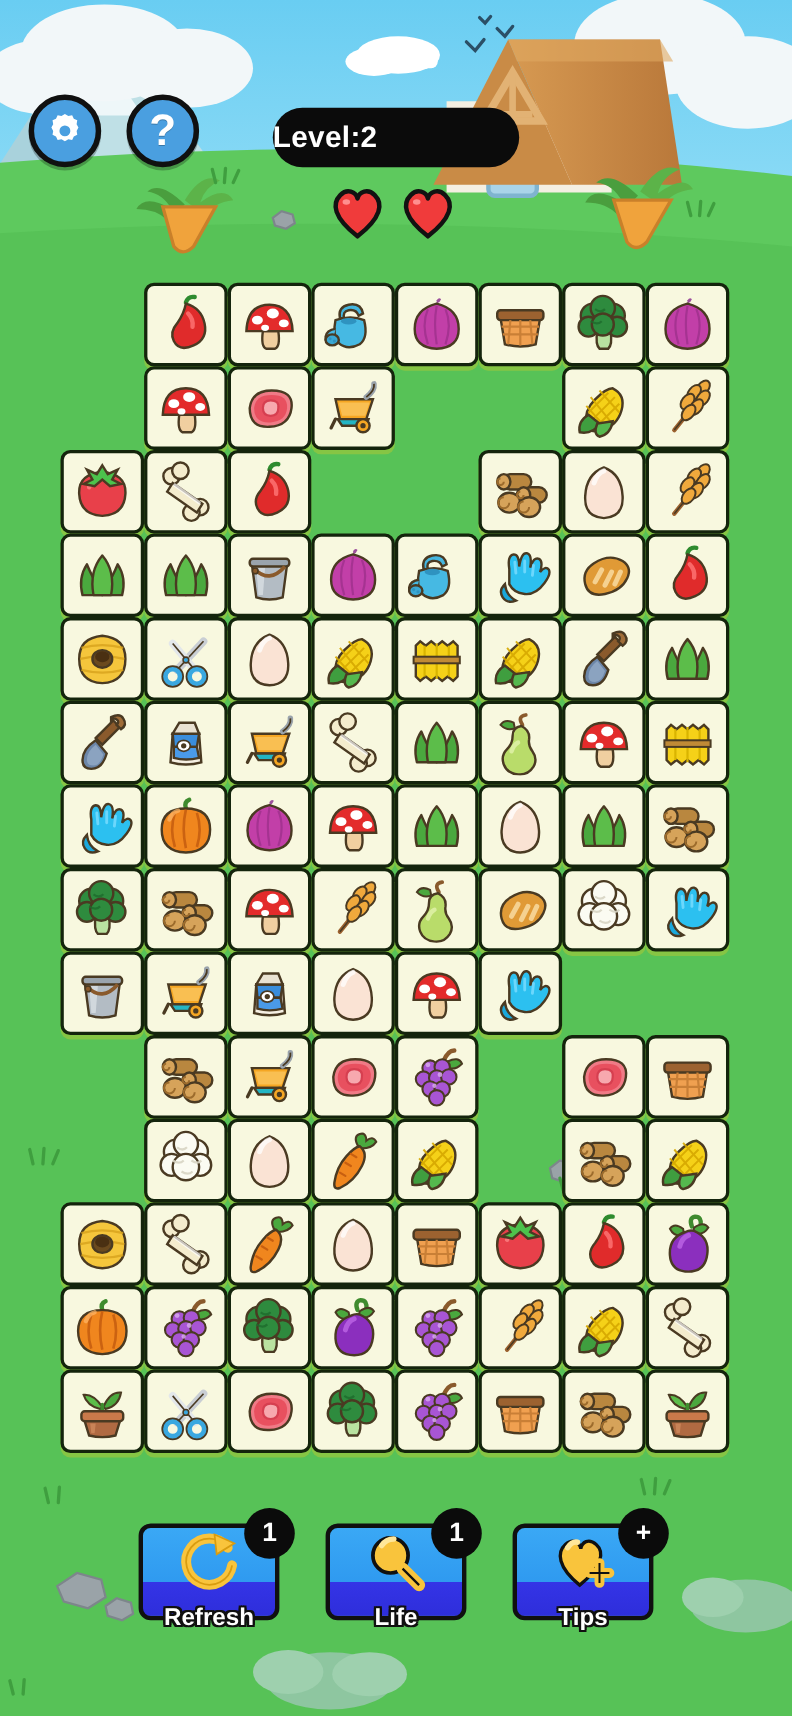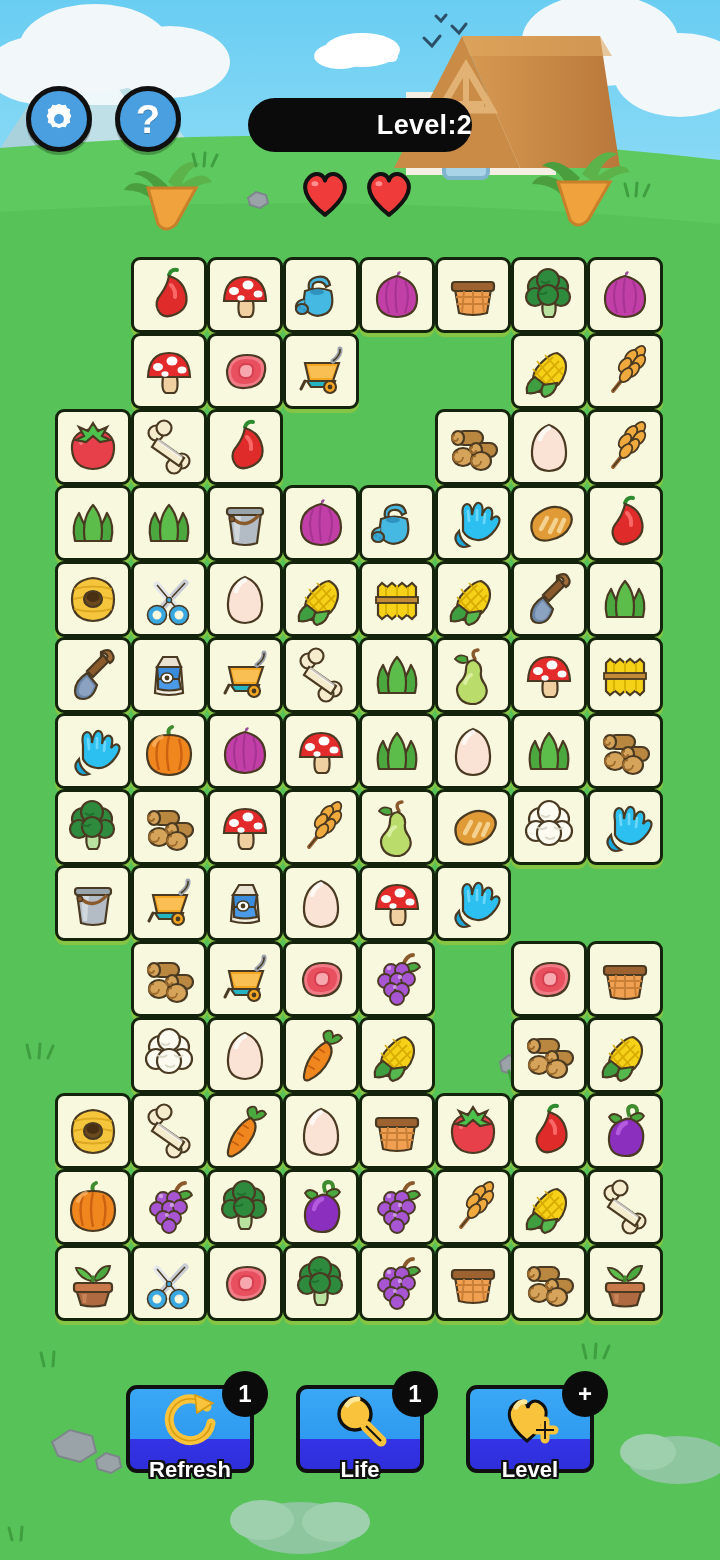--- a/index.html
+++ b/index.html
@@ -32,21 +32,21 @@
     line-height:1; font-family:"Liberation Sans", sans-serif;
     text-shadow:0 1px 0 rgba(0,0,0,.25);
   }
 
   #level-pill{
     position:absolute;
     left:248px; top:98px;
     width:224px; height:54px;
     background:#0b0b0b;
     border-radius:27px;
-    display:flex; align-items:center; justify-content:flex-end;
+    display:flex; align-items:center; justify-content:flex-start;
   }
   #level-pill .txt{
     color:#ffffff; font-size:27px; font-weight:bold;
     letter-spacing:.3px;
   }
 
   #hearts{
     position:absolute;
     left:300px; top:168px;
     display:flex; gap:14px;
@@ -2013,16 +2013,16 @@
     <div class="act" id="act-life">
       <div class="box"></div>
      <div class="glyph">
         <svg width="62" height="58" viewBox="0 0 62 58">
      <path d="M28 50 C8 34 7 20 15 13 C22 7 28 11 29 17 C30 11 36 7 43 13 C51 20 48 34 28 50 Z" fill="#f9c43c" stroke="#101010" stroke-width="3"></path>
      <path d="M17 16 q4 -6 9 -5" stroke="#ffe79a" stroke-width="5" fill="none" stroke-linecap="round"></path>
      <path d="M46 30 L46 48 M37 39 L55 39" stroke="#f9c43c" stroke-width="9" stroke-linecap="round"></path>
      <path d="M46 30 L46 48 M37 39 L55 39" stroke="#101010" stroke-width="1.8"></path>
         </svg>
       </div>
-     <div class="lbl">Level</div>
+     <div class="lbl">Tips</div>
      <div class="badge">+</div>
     </div>
   </div>
 
 </body></html>

